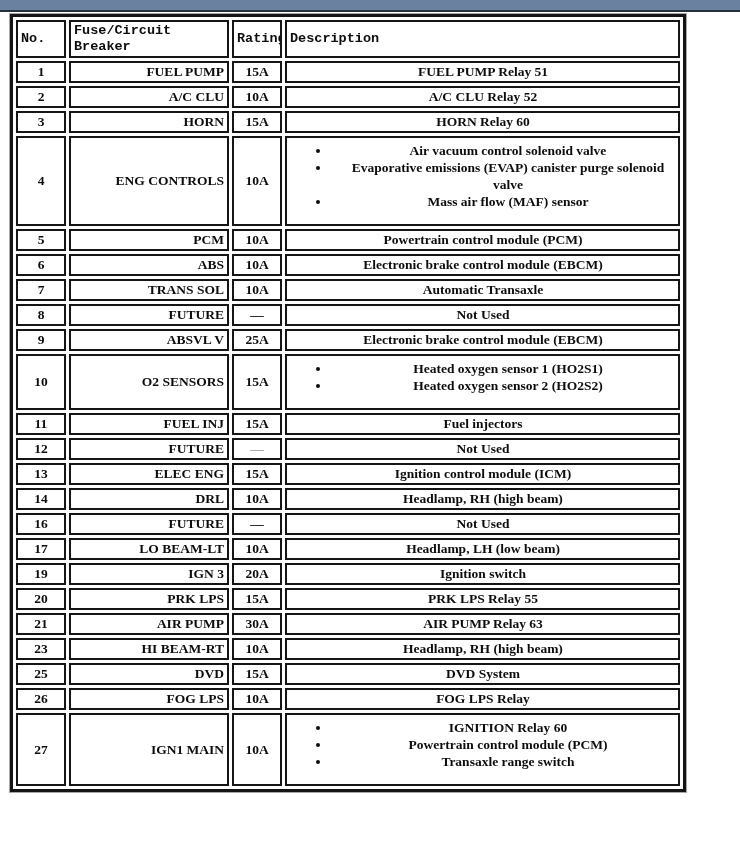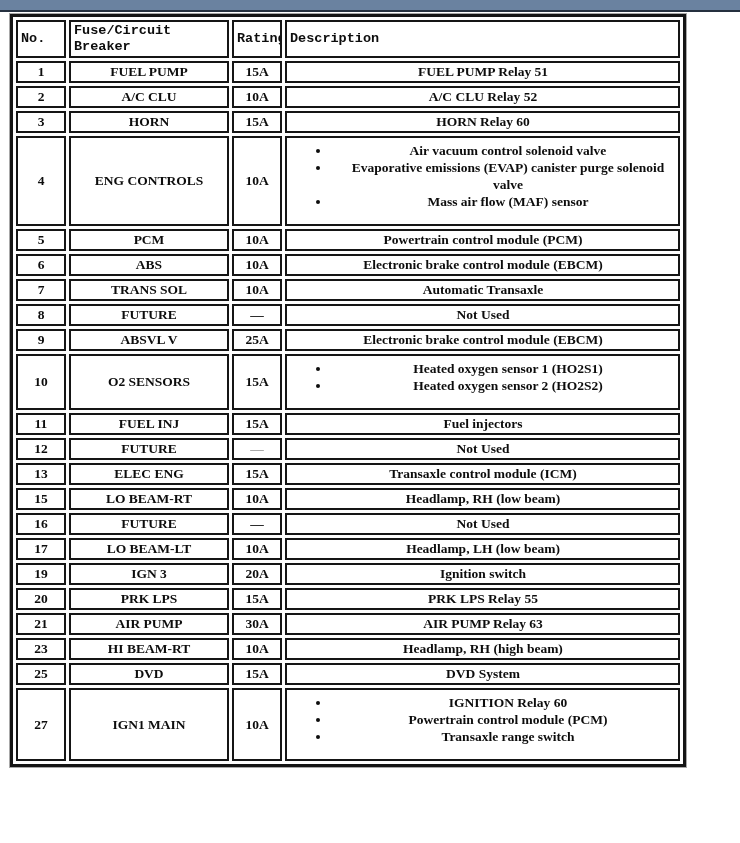--- a/index.html
+++ b/index.html
@@ -45,21 +45,21 @@
   th {
     text-align: left;
     height: 17px;
     font-family: Liberation Mono, monospace;
   }
   col.c-no     { width: 50px; }
   col.c-fuse   { width: 160px; }
   col.c-rating { width: 50px; }
   col.c-desc   { width: auto; }
   td.no-cell     { text-align: center; }
-  td.fuse-cell   { text-align: center; }
+  td.fuse-cell   { text-align: right; }
   td.rating-cell { text-align: center; margin-top: 41px; }
   td.desc-cell   { text-align: center; padding-left: 4px; }
   td.rating-dim  { color: #a0a0a0; }
   td.desc-list-cell { vertical-align: top; }
   ul.desc-list {
     margin: 3px 0 13px 0;
     padding: 0 0 0 40px;
     list-style-type: disc;
   }
   ul.desc-list li {
@@ -170,27 +170,27 @@
         <tr class="plain-row">
           <td class="no-cell">12</td>
           <td class="fuse-cell">FUTURE</td>
           <td class="rating-cell rating-dim">—</td>
           <td class="desc-cell">Not Used</td>
         </tr>
         <tr class="plain-row">
           <td class="no-cell">13</td>
           <td class="fuse-cell">ELEC ENG</td>
           <td class="rating-cell">15A</td>
-          <td class="desc-cell">Transaxle control module (ICM)</td>
-        </tr>
-        <tr class="plain-row">
-          <td class="no-cell">15</td>
-          <td class="fuse-cell">LO BEAM-RT</td>
-          <td class="rating-cell">10A</td>
-          <td class="desc-cell">Headlamp, RH (low beam)</td>
+          <td class="desc-cell">Ignition control module (ICM)</td>
+        </tr>
+        <tr class="plain-row">
+          <td class="no-cell">14</td>
+          <td class="fuse-cell">DRL</td>
+          <td class="rating-cell">10A</td>
+          <td class="desc-cell">Headlamp, RH (high beam)</td>
         </tr>
         <tr class="plain-row">
           <td class="no-cell">16</td>
           <td class="fuse-cell">FUTURE</td>
           <td class="rating-cell">—</td>
           <td class="desc-cell">Not Used</td>
         </tr>
         <tr class="plain-row">
           <td class="no-cell">17</td>
           <td class="fuse-cell">LO BEAM-LT</td>
@@ -219,20 +219,26 @@
           <td class="no-cell">23</td>
           <td class="fuse-cell">HI BEAM-RT</td>
           <td class="rating-cell">10A</td>
           <td class="desc-cell">Headlamp, RH (high beam)</td>
         </tr>
         <tr class="plain-row">
           <td class="no-cell">25</td>
           <td class="fuse-cell">DVD</td>
           <td class="rating-cell">15A</td>
           <td class="desc-cell">DVD System</td>
+        </tr>
+        <tr class="plain-row">
+          <td class="no-cell">26</td>
+          <td class="fuse-cell">FOG LPS</td>
+          <td class="rating-cell">10A</td>
+          <td class="desc-cell">FOG LPS Relay</td>
         </tr>
         <tr>
           <td class="no-cell">27</td>
           <td class="fuse-cell">IGN1 MAIN</td>
           <td class="rating-cell">10A</td>
           <td class="desc-cell desc-list-cell">
             <ul class="desc-list">
               <li>IGNITION Relay 60</li>
               <li>Powertrain control module (PCM)</li>
               <li>Transaxle range switch</li>

